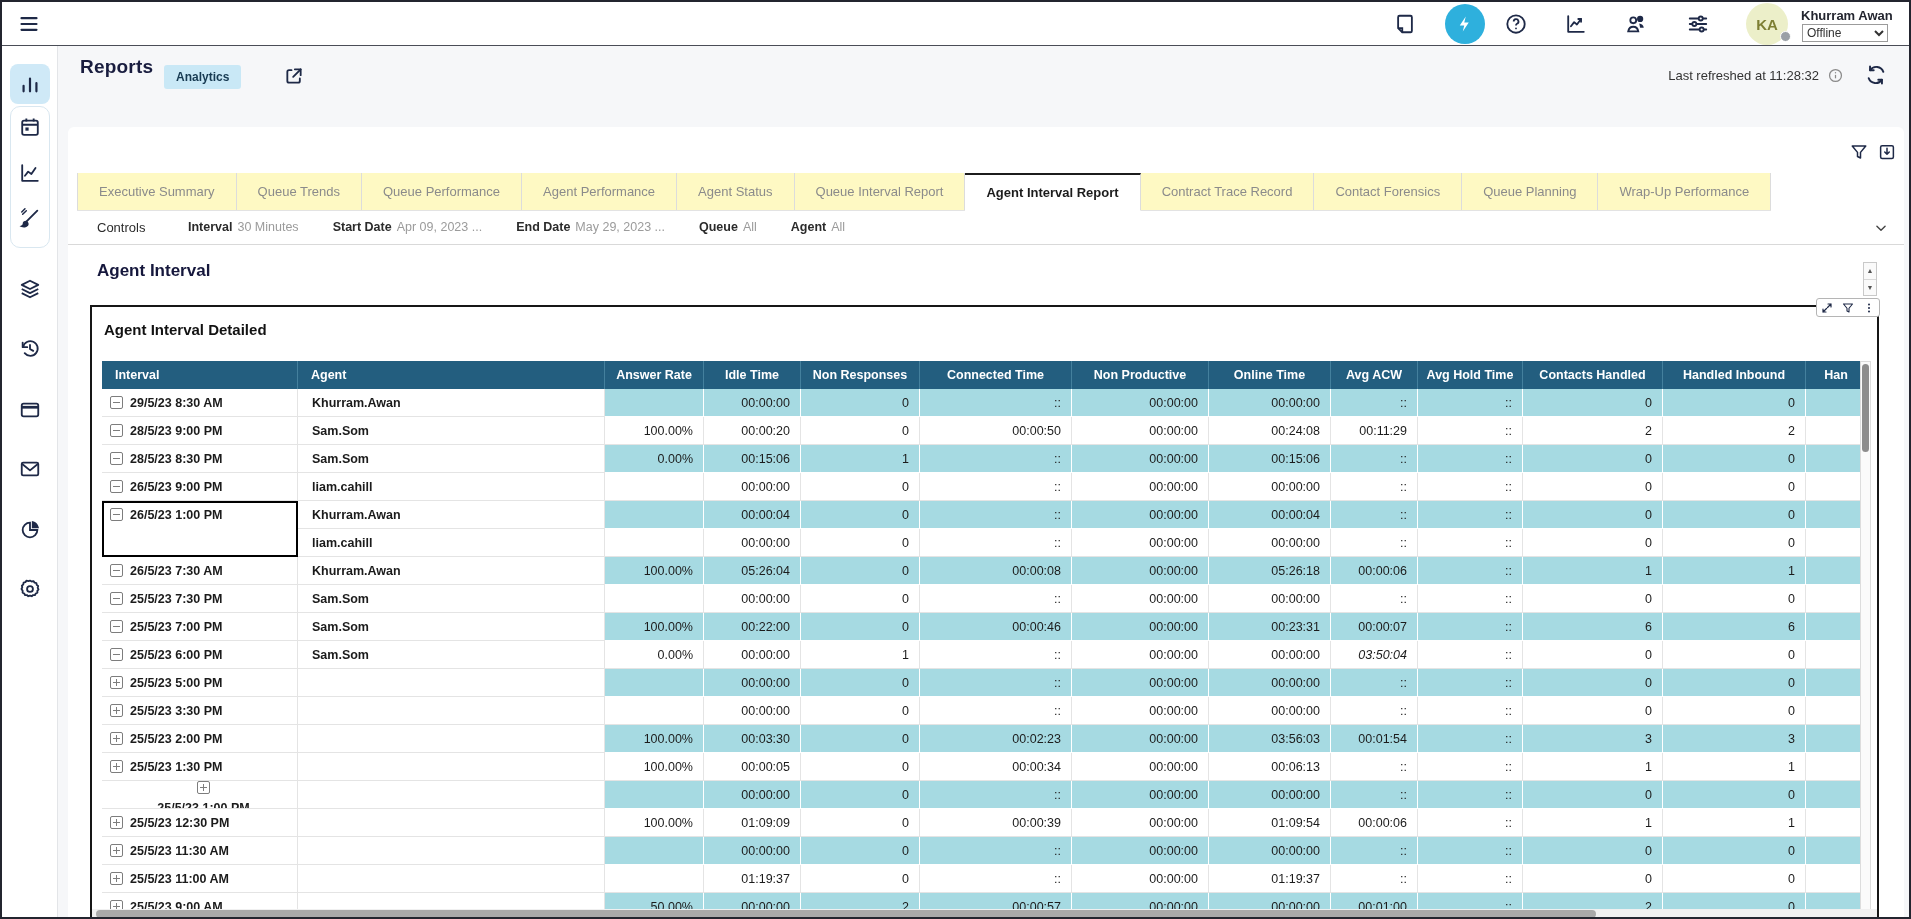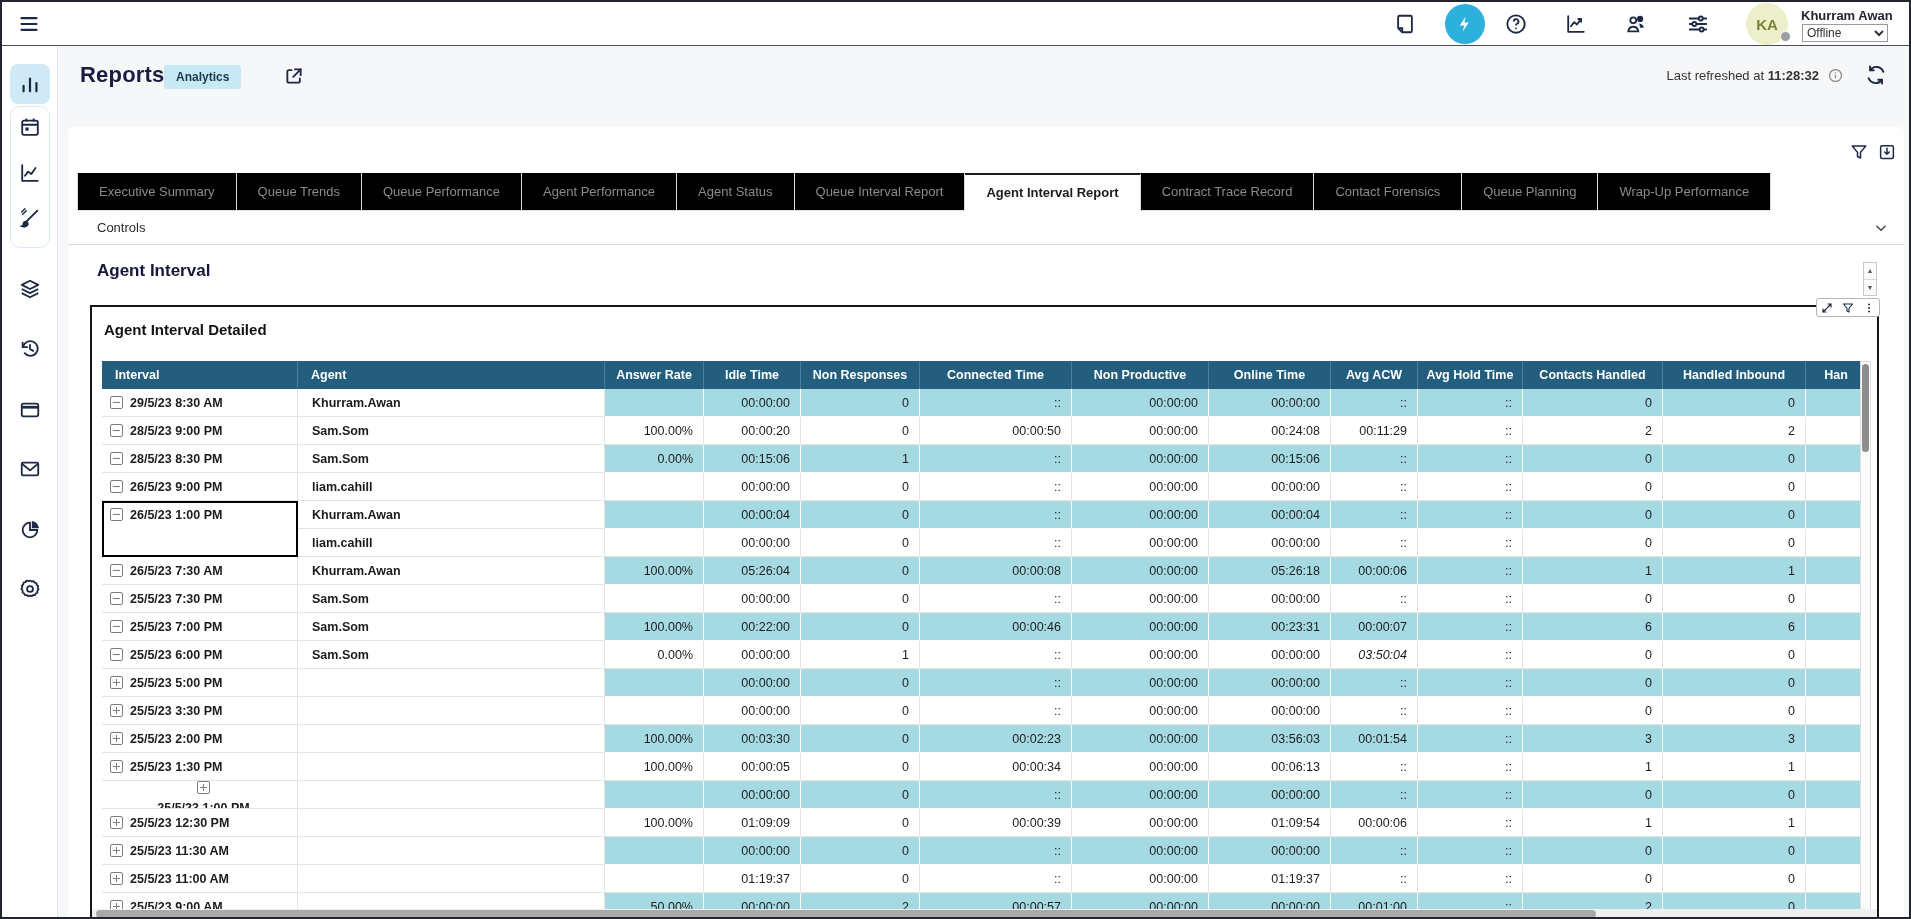--- a/index.html
+++ b/index.html
@@ -30,40 +30,40 @@
                    font-family:"Liberation Sans", sans-serif; color:#333; border:1px solid #9b9b9b; background:#fff; }
 
   
   .sidebar { position:absolute; left:0; top:44px; width:56px; height:875px; background:#ffffff;
              border-right:1px solid #e3e5e8; z-index:20; }
   .sb-ic { position:absolute; left:17px; width:22px; height:22px; color:#1e2947; cursor:pointer; }
   .sb-active-bg { position:absolute; left:8px; top:18px; width:40px; height:40px; background:#cfe9f7; border-radius:8px; }
   .sb-group { position:absolute; left:8px; top:60px; width:40px; height:142px; border:1px solid #d9e7f0; border-radius:10px; }
 
   
-  .page-title { position:absolute; left:78px; top:60px; font-size:22px; font-weight:800; color:#191d3f; letter-spacing:.2px; }
+  .page-title { position:absolute; left:78px; top:54px; font-size:19px; font-weight:800; color:#191d3f; letter-spacing:.2px; }
   .badge { position:absolute; left:162px; top:63px; background:#c9e8f6; color:#173a52; font-size:12px;
            font-weight:700; padding:5px 12px; border-radius:3px; }
   .ext-link { position:absolute; left:282px; top:64px; width:20px; height:20px; color:#1e2947; cursor:pointer; }
   .refreshed { position:absolute; right:90px; top:66px; font-size:13px; color:#333; }
-  .refreshed b { font-weight:700; }
+  .refreshed b { font-weight:400; }
   .info-ic { position:absolute; right:66px; top:66px; width:15px; height:15px; color:#8a8a8a; }
   .refresh-ic { position:absolute; right:22px; top:62px; width:22px; height:22px; color:#1e2947; cursor:pointer; }
 
   
   .card { position:absolute; left:66px; top:125px; width:1836px; height:794px; background:#ffffff;
           border-radius:6px 6px 0 0; }
   .card-funnel { position:absolute; left:1782px; top:16px; width:18px; height:18px; color:#1e2947; cursor:pointer; }
   .card-download { position:absolute; left:1810px; top:16px; width:18px; height:18px; color:#1e2947; cursor:pointer; }
 
   
   .tabstrip { position:absolute; left:9px; top:46px; height:38px; display:flex; background:#fbfbfc;
               border-bottom:1px solid #e3e3e3; }
   .tab { padding:0 21px; font-size:13px; color:#8b8b8b; display:flex; align-items:center;
-         border-right:1px solid #dcdcdc; white-space:nowrap; cursor:pointer; background:#000000; }
+         border-right:1px solid #dcdcdc; white-space:nowrap; cursor:pointer; background:#fef9c3; }
   .tab:first-child { border-left:1px solid #dcdcdc; }
   .tab.active { background:#ffffff; color:#1c1c1c; font-weight:700; border-top:2px solid #1c1c1c;
                 margin-bottom:-1px; border-bottom:1px solid #fff; }
 
   
   .controls { position:absolute; left:0; top:84px; width:1836px; height:34px; border-bottom:1px solid #d9d9d9; }
   .controls-label { position:absolute; left:29px; top:9px; font-size:13px; color:#2b2b2b; }
   .ctrl-fields { position:absolute; left:120px; top:9px; display:flex; gap:34px; }
   .ctrl-field { font-size:12.5px; white-space:nowrap; cursor:pointer; }
   .ctrl-field b { color:#2b2b2b; font-weight:700; }
@@ -258,20 +258,27 @@
       <div class="tab">Queue Interval Report</div>
       <div class="tab active">Agent Interval Report</div>
       <div class="tab">Contract Trace Record</div>
       <div class="tab">Contact Forensics</div>
       <div class="tab">Queue Planning</div>
       <div class="tab">Wrap-Up Performance</div>
     </div>
 
   <div class="controls">
     <div class="controls-label">Controls</div>
+    <div class="ctrl-fields">
+        <div class="ctrl-field"><b>Interval</b><span class="val">30 Minutes</span></div>
+        <div class="ctrl-field"><b>Start Date</b><span class="val">Apr 09, 2023 ...</span></div>
+        <div class="ctrl-field"><b>End Date</b><span class="val">May 29, 2023 ...</span></div>
+        <div class="ctrl-field"><b>Queue</b><span class="val">All</span></div>
+        <div class="ctrl-field"><b>Agent</b><span class="val">All</span></div>
+      </div>
     <svg class="ctrl-chevron" viewBox="0 0 24 24" fill="none" stroke="currentColor" stroke-width="2.4" stroke-linecap="round" stroke-linejoin="round">
         <path d="m5 9 7 7 7-7"></path>
       </svg>
   </div>
 
   <div class="report-heading">Agent Interval</div>
   <div class="mini-scroll">
     <div>▲</div>
     <div>▼</div>
   </div>

